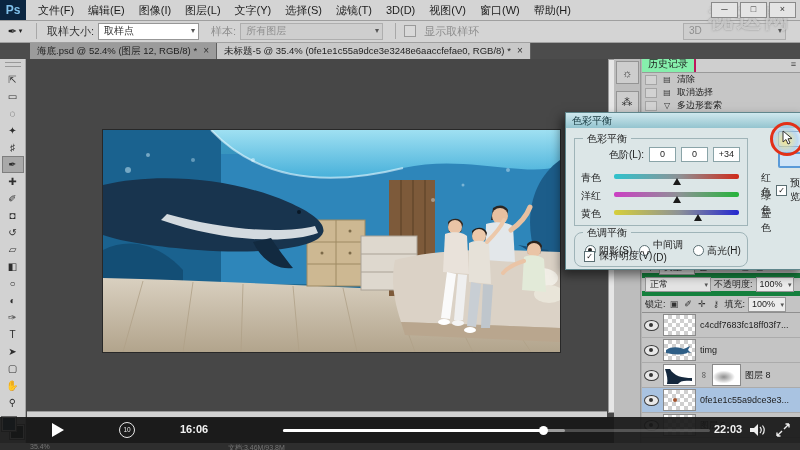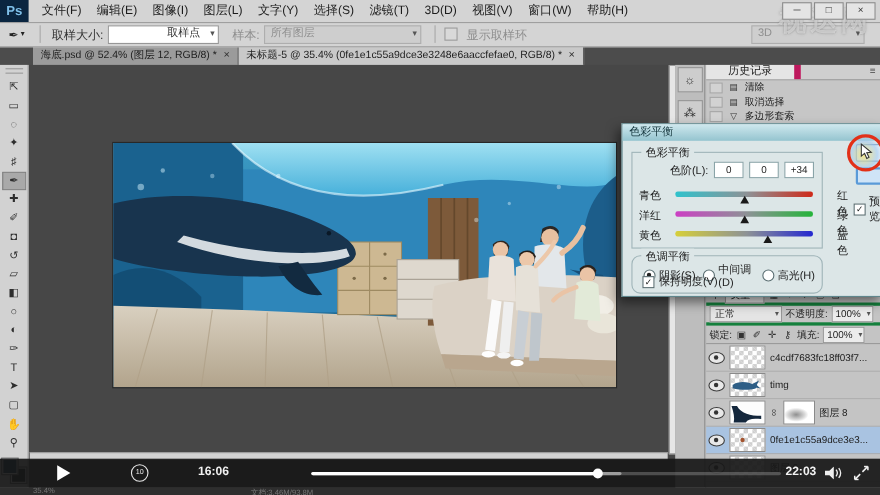--- a/index.html
+++ b/index.html
@@ -54,28 +54,28 @@
   .dock{position:absolute;left:614px;top:44px;right:0;bottom:7px;background:#b2b2b2;z-index:5;}
   .dock-top{height:12px;background:#565656;display:flex;justify-content:space-between;align-items:center;
             color:#c9c9c9;font-size:7px;padding:0 5px;}
   .icon-col{position:absolute;left:0;top:12px;width:27px;bottom:0;background:#bdbdbd;border-right:1px solid #989898;
             display:flex;flex-direction:column;align-items:center;padding-top:5px;gap:7px;box-sizing:border-box;}
   .pbtn{width:21px;height:21px;border:1px solid #949494;background:#cdcdcd;display:flex;align-items:center;
         justify-content:center;font-size:11px;color:#333;}
   .panels{position:absolute;left:28px;top:12px;right:0;bottom:0;}
   .hist{position:absolute;top:0;left:0;right:0;height:70px;background:#c6c6c6;}
   .hist-tabrow{height:16px;background:#cfcfcf;border-bottom:1px solid #9a9a9a;display:flex;align-items:center;font-size:10px;}
-  .hist-tab{background:#e5e5e5;border-right:6px solid #be185d;padding:1px 20px;color:#1d1d1d;}
+  .hist-tab{background:#86efac;border-right:2px solid #be185d;padding:1px 6px;color:#1d1d1d;}
   .panel-menu{margin-left:auto;margin-right:4px;font-size:9px;color:#444;}
   .h-row{display:flex;align-items:center;height:13px;font-size:9px;gap:4px;padding:0 0 0 3px;color:#1d1d1d;}
   .h-slot{width:10px;height:8px;border:1px solid #a5a5a5;background:#d2d2d2;flex:none;}
   .h-ico{width:12px;text-align:center;font-size:8px;color:#333;flex:none;}
   
   .layers{position:absolute;top:205px;left:0;right:0;bottom:0;background:#c4c4c4;font-size:9px;color:#1d1d1d;}
-  .l-row{display:flex;align-items:center;gap:3px;padding:0 3px;border-bottom:3px solid #15803d;box-sizing:border-box;}
+  .l-row{display:flex;align-items:center;gap:3px;padding:0 3px;border-bottom:5px solid #15803d;box-sizing:border-box;}
   .filter-row{height:17px;}
   .blend-row{height:18px;}
   .lock-row{height:17px;border-bottom:1px solid #8f8f8f;}
   .mini-dd{height:13px;border:1px solid #979797;background:#e4e4e4;padding:0 12px 0 4px;font-size:9px;line-height:12px;
            position:relative;white-space:nowrap;}
   .mini-dd::after{content:"▾";position:absolute;right:2px;top:1px;font-size:7px;color:#555;}
   .mini-box{height:13px;border:1px solid #979797;background:#ececec;padding:0 10px 0 3px;font-size:9px;line-height:12px;
             position:relative;}
   .mini-box::after{content:"▾";position:absolute;right:1px;top:1px;font-size:7px;color:#555;}
   .lk{font-size:9px;width:11px;text-align:center;color:#333;}
@@ -173,21 +173,21 @@
   </div>
   <div class="watermark">视达网</div>
 
   <div class="optionsbar">
     <span class="toolchip">
       <span>✒</span>
         <span style="font-size:7px;">▾</span>
     </span>
     <div class="obar-sep"></div>
     <span class="olabel">取样大小:</span>
-    <div class="dd" style="width:78px;text-align:right;">取样点</div>
+    <div class="dd" style="width:78px;">取样点</div>
     <span class="olabel dis" style="margin-left:12px;">样本:</span>
     <div class="dd dis" style="width:120px;">所有图层</div>
     <div class="obar-sep" style="margin-left:12px;"></div>
     <span class="chk"></span>
     <span class="olabel dis">显示取样环</span>
     <div class="dd dis ws-dd">3D</div>
   </div>
 
   <div class="tabbar">
     <div class="tab">

